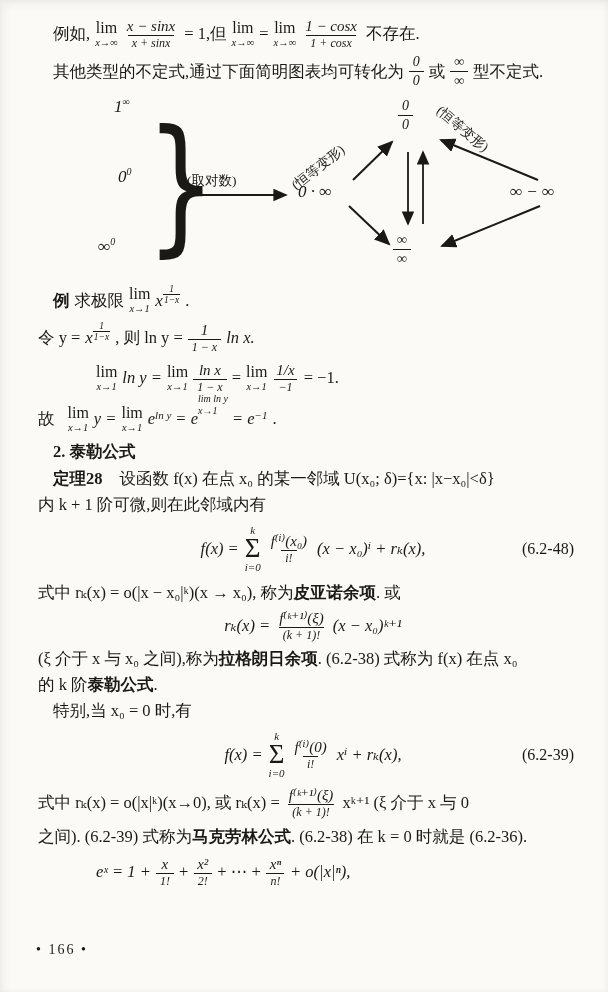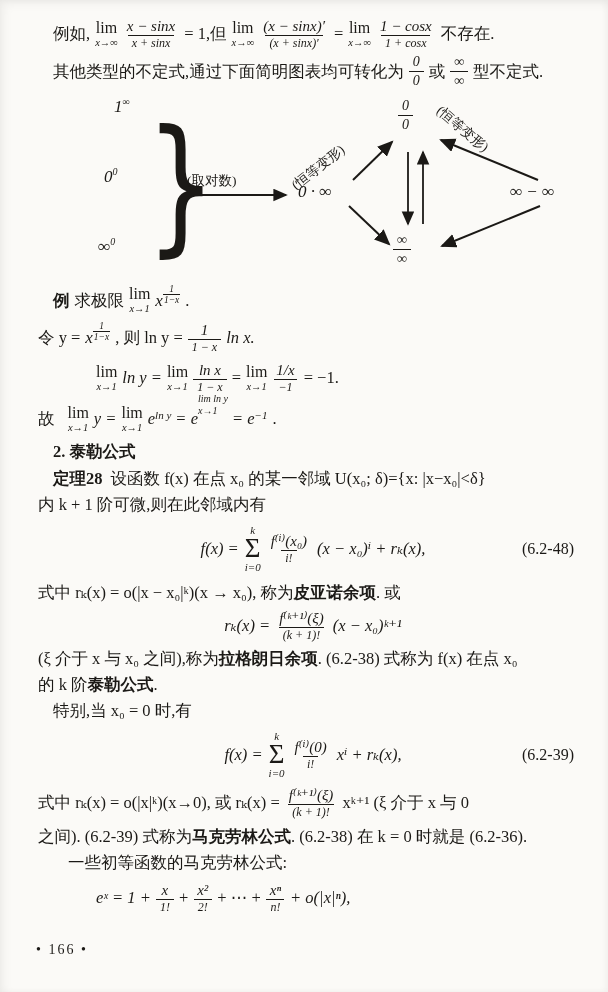--- a/index.html
+++ b/index.html
@@ -71,24 +71,20 @@
         </span>
       <span class="frac">
           <span class="num">x − sinx</span>
           <span class="den">x + sinx</span>
         </span>
       <span>= 1,但</span>
       <span class="lim">
           <span class="op">lim</span>
           <span class="sub">x→∞</span>
         </span>
-      <span class="frac">
-          <span class="num">(x − sinx)′</span>
-          <span class="den">(x + sinx)′</span>
-        </span>
       <span>=</span>
       <span class="lim">
           <span class="op">lim</span>
           <span class="sub">x→∞</span>
         </span>
       <span class="frac">
           <span class="num">1 − cosx</span>
           <span class="den">1 + cosx</span>
         </span>
       <span>不存在.</span>
@@ -117,21 +113,21 @@
         </defs>
         <line x1="100" y1="101" x2="196" y2="101" stroke="#1b1916" stroke-width="1.8" marker-end="url(#ah)"></line>
         <line x1="263" y1="86" x2="302" y2="48" stroke="#1b1916" stroke-width="2" marker-end="url(#ah)"></line>
         <line x1="259" y1="112" x2="299" y2="150" stroke="#1b1916" stroke-width="2" marker-end="url(#ah)"></line>
         <line x1="318" y1="58" x2="318" y2="130" stroke="#1b1916" stroke-width="1.8" marker-end="url(#ah)"></line>
         <line x1="333" y1="130" x2="333" y2="58" stroke="#1b1916" stroke-width="1.8" marker-end="url(#ah)"></line>
         <line x1="448" y1="86" x2="351" y2="46" stroke="#1b1916" stroke-width="2" marker-end="url(#ah)"></line>
         <line x1="450" y1="112" x2="352" y2="152" stroke="#1b1916" stroke-width="2" marker-end="url(#ah)"></line>
       </svg>
       <span class="dnode" style="left:24px;top:2px;"><span class="base">1</span><sup>∞</sup></span>
-      <span class="dnode" style="left:14px;top:72px;"><span class="base">0</span><sup>0</sup></span>
+      <span class="dnode" style="left:28px;top:72px;"><span class="base">0</span><sup>0</sup></span>
       <span class="dnode" style="left:8px;top:142px;"><span class="base">∞</span><sup>0</sup></span>
       <span class="brace">}</span>
       <span class="dlabel" style="left:97px;top:78px;">(取对数)</span>
       <span class="dnode" style="left:208px;top:88px;">0 · ∞</span>
       <span class="dlabel rotl" style="left:198px;top:86px;">(恒等变形)</span>
       <span class="dlabel rotr" style="left:354px;top:8px;">(恒等变形)</span>
       <span class="frac small" style="position:absolute;left:308px;top:4px;">
           <span class="num">0</span>
           <span class="den">0</span>
         </span>
@@ -229,21 +225,21 @@
       <span class="elim">
           <span class="base">e</span>
           <sup>−1</sup>
         </span>
       <span>.</span>
     </div>
 
     <div class="tline sechead indent1">2. 泰勒公式</div>
 
     <div class="tline indent1">
-      <b style="margin-right:8px;">定理28</b><span>设函数 f(x) 在点 x₀ 的某一邻域 U(x₀; δ)={x: |x−x₀|&lt;δ}</span>
+      <b style="margin-right:17px;">定理28</b><span>设函数 f(x) 在点 x₀ 的某一邻域 U(x₀; δ)={x: |x−x₀|&lt;δ}</span>
     </div>
     <div class="tline">内 k + 1 阶可微,则在此邻域内有</div>
 
     <div class="eqrow">
       <span class="it">f(x) =</span>
       <span class="sum">
           <span class="top">k</span>
           <span class="sym">Σ</span>
           <span class="bot">i=0</span>
         </span>
@@ -294,21 +290,20 @@
       <span>式中 rₖ(x) = o(|x|ᵏ)(x→0), 或 rₖ(x) =</span>
       <span class="frac">
           <span class="num">f⁽ᵏ⁺¹⁾(ξ)</span>
           <span class="den">(k + 1)!</span>
         </span>
       <span>xᵏ⁺¹ (ξ 介于 x 与 0</span>
     </div>
     <div class="tline" style="margin-top:4px;">
       <span>之间). (6.2-39) 式称为</span><b>马克劳林公式</b><span>. (6.2-38) 在 k = 0 时就是 (6.2-36).</span>
     </div>
-    <div class="tline indent2">一些初等函数的马克劳林公式:</div>
 
     <div class="mrow" style="padding-left:58px;margin-top:5px;">
       <span class="it">eˣ = 1 +</span>
       <span class="frac">
           <span class="num">x</span>
           <span class="den">1!</span>
         </span>
       <span>+</span>
       <span class="frac">
           <span class="num">x²</span>

